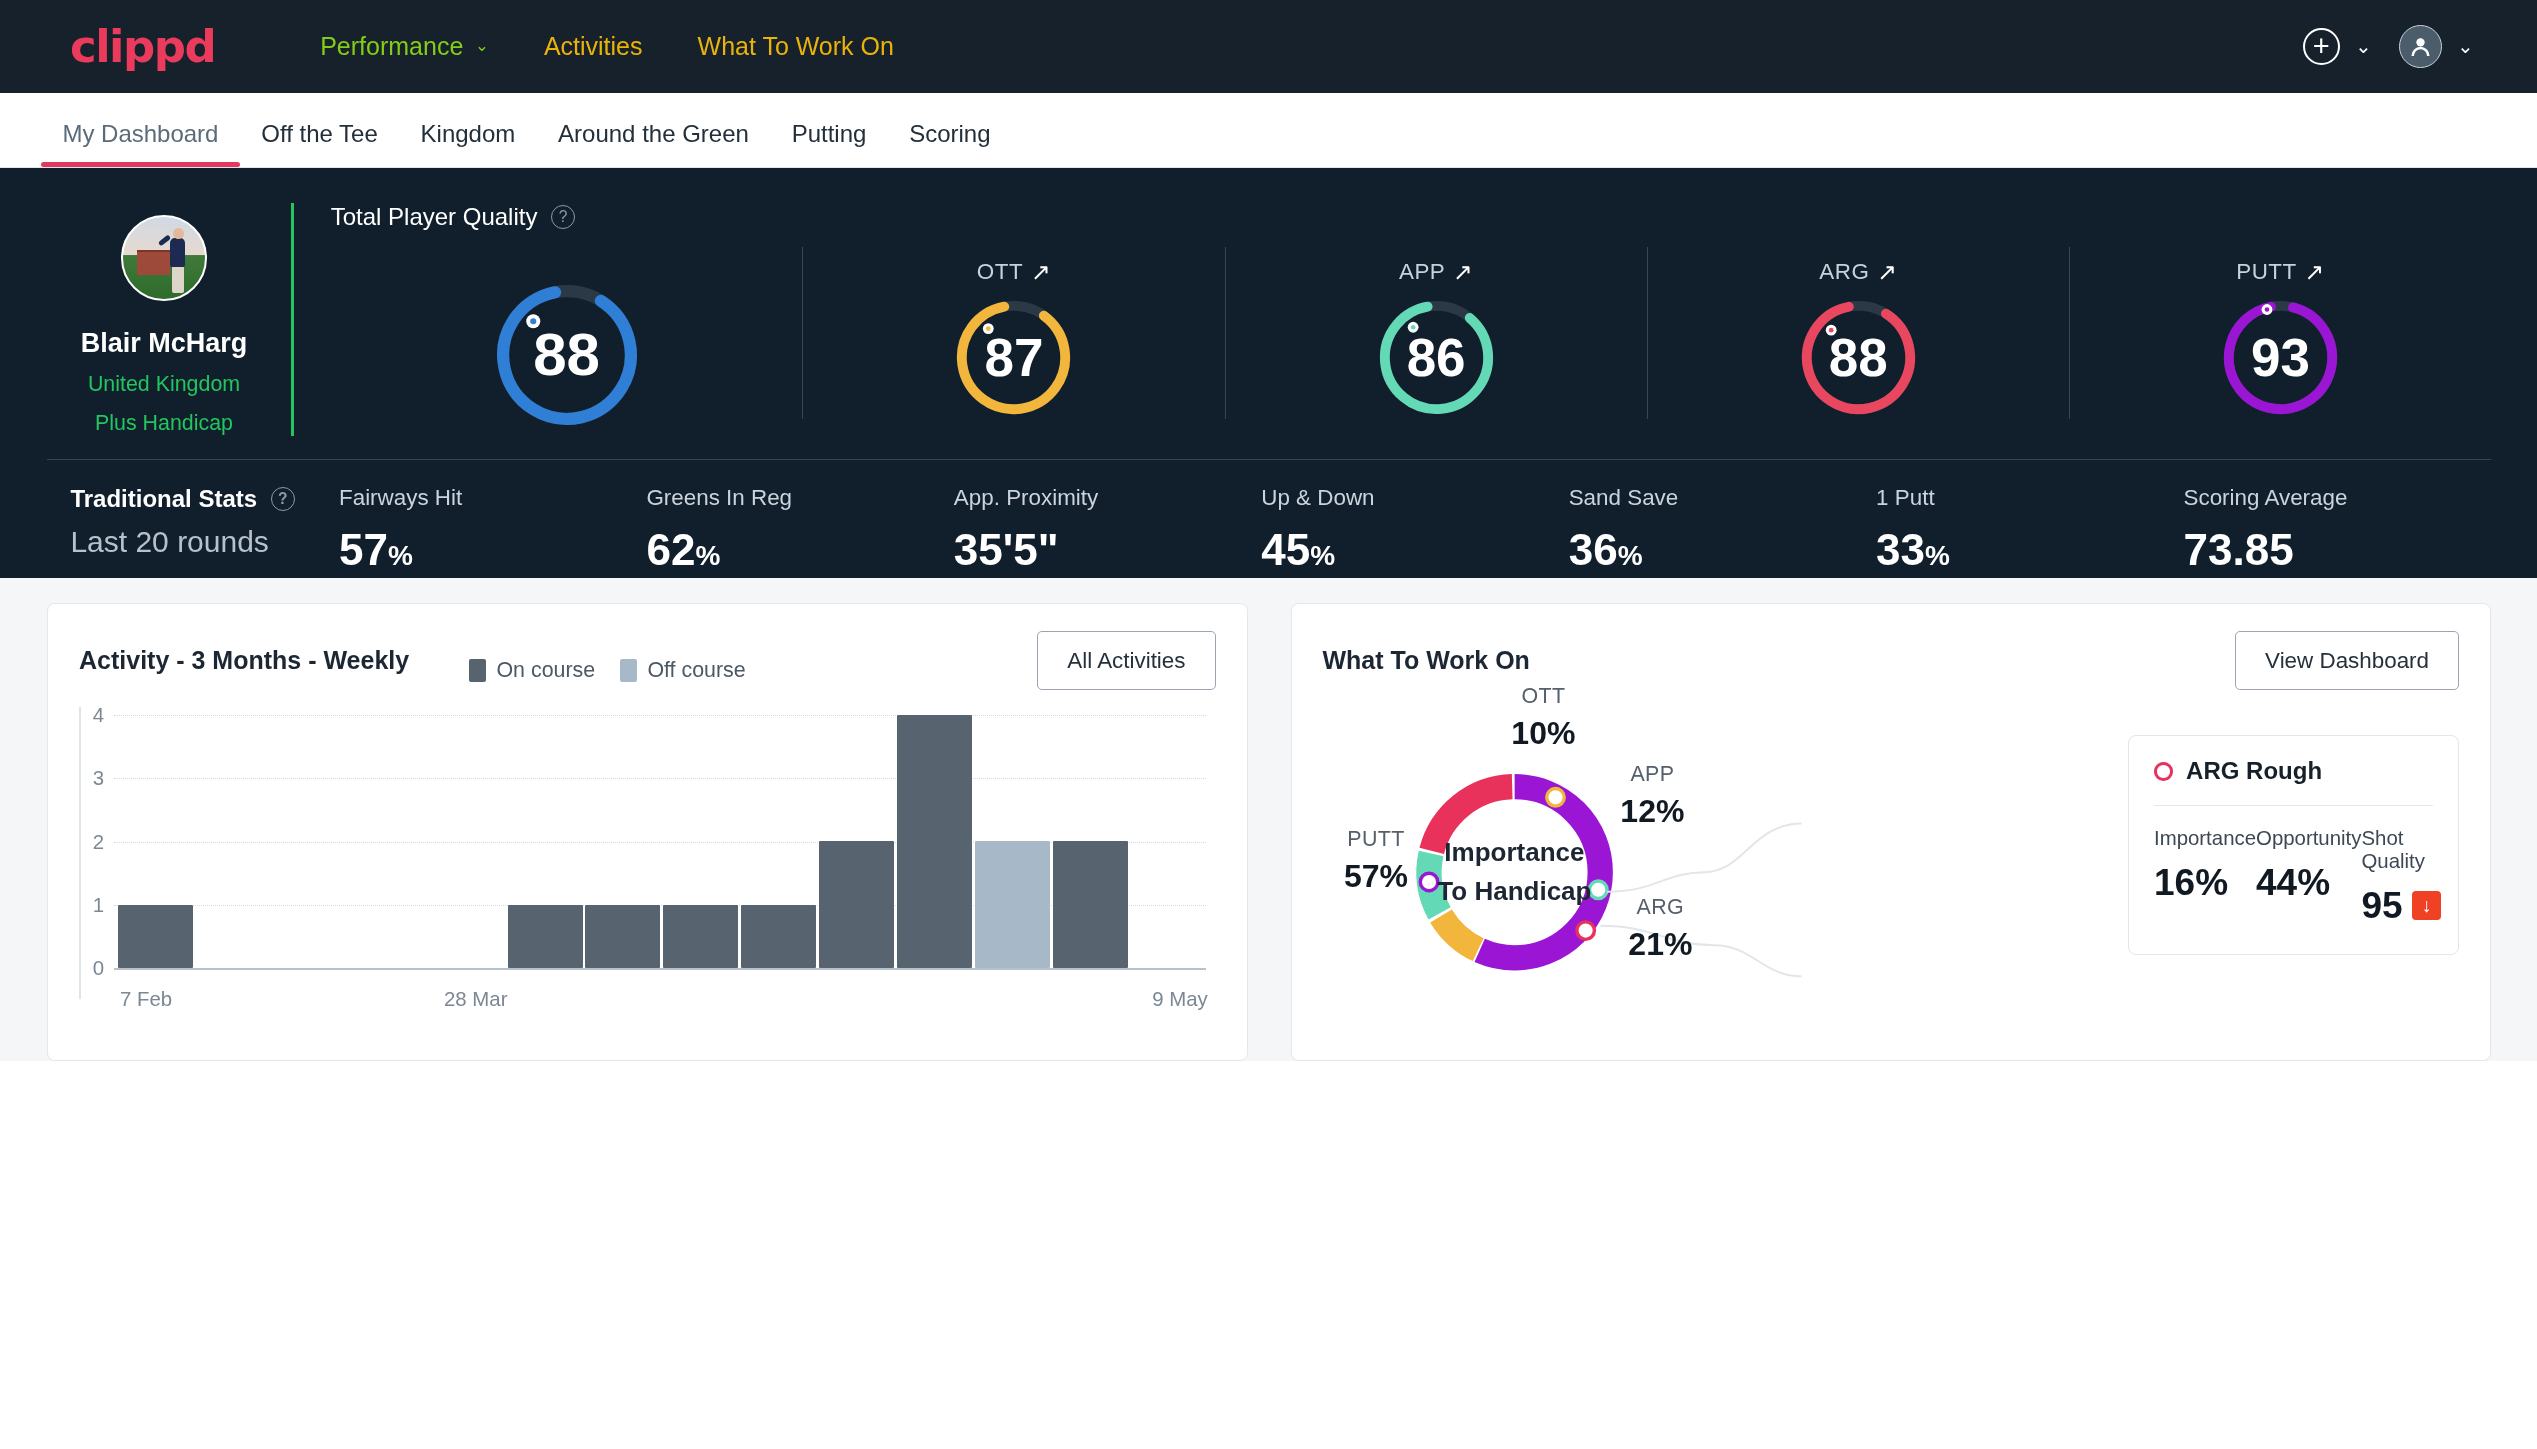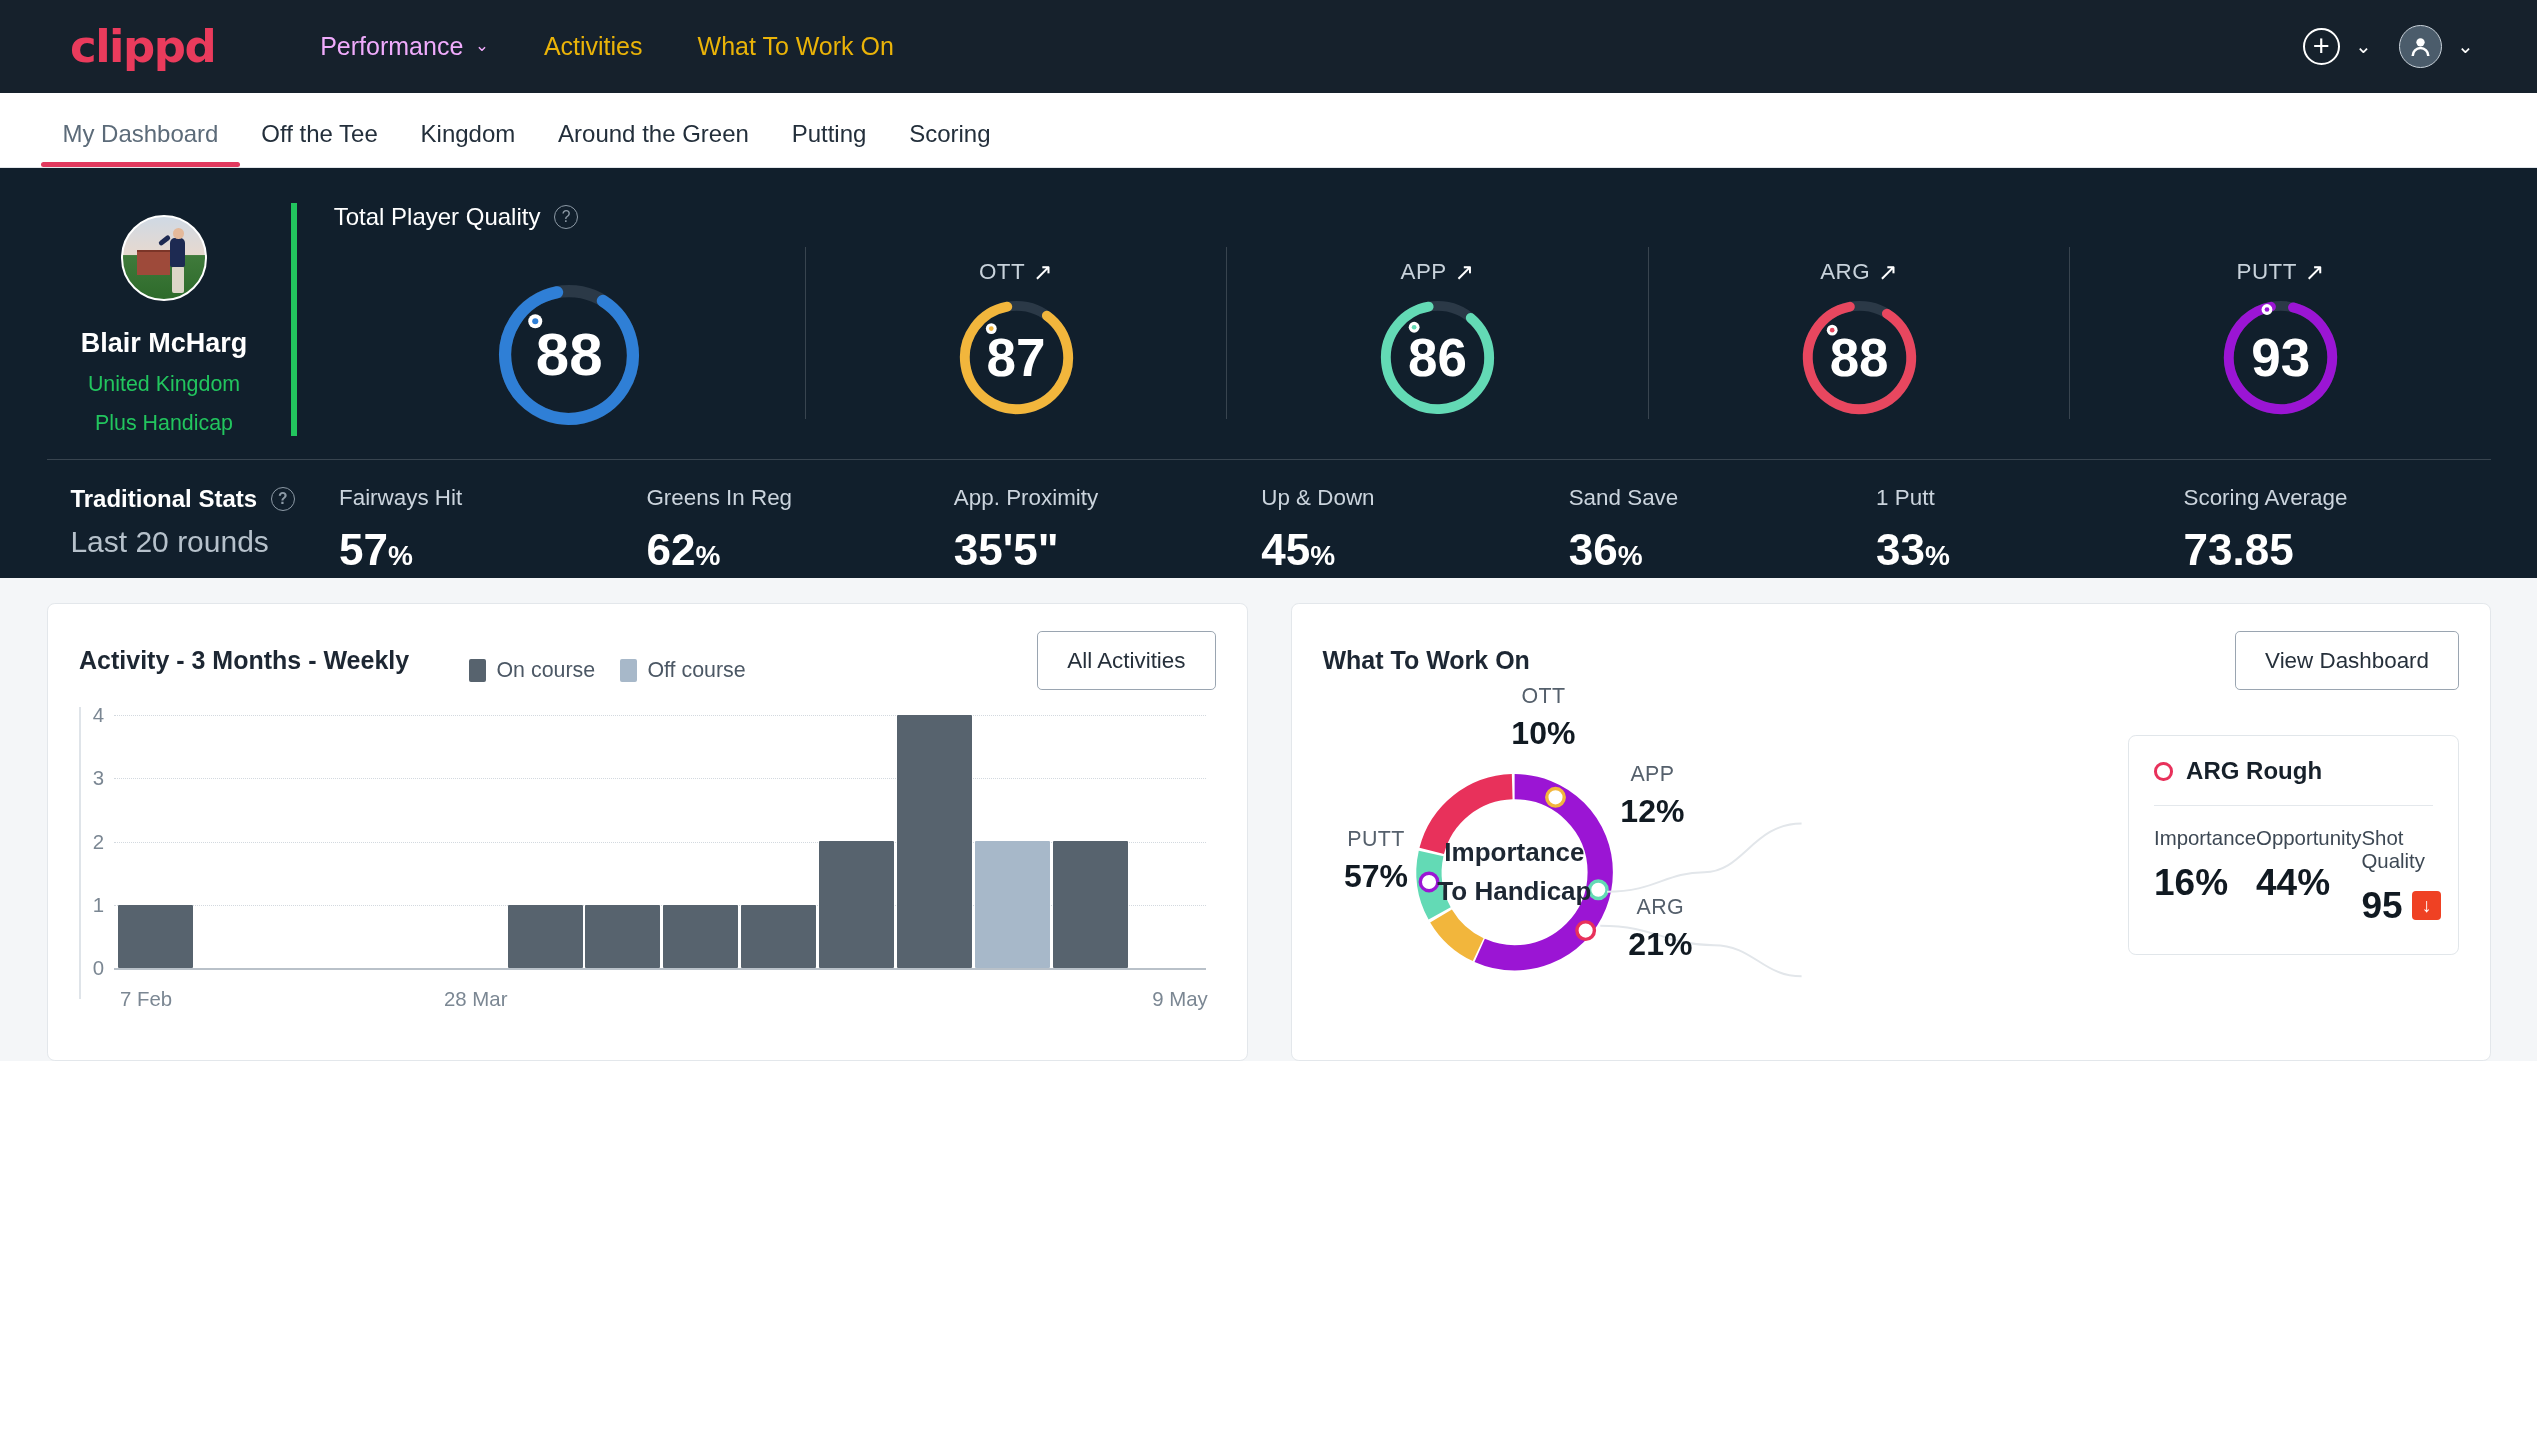--- a/index.html
+++ b/index.html
@@ -20,21 +20,21 @@
   }
   .brand {
     font-size: 45px; font-weight: 700; color: #ea3b5c;
     letter-spacing: -1.5px; font-family: "DejaVu Sans", sans-serif;
   }
   .topnav-links { display: flex; align-items: center; margin-left: 105px; gap: 55px; }
   .topnav-link {
     font-size: 25px; color: #eab308; cursor: pointer;
     display: flex; align-items: center; gap: 11.7px; white-space: nowrap;
   }
-  .topnav-link.muted { color: #f0abfc; }
+  .topnav-link.muted { color: #84cc16; }
   .caret { font-size: 16.6px; line-height: 1; }
   .topnav-right { margin-left: auto; display: flex; align-items: center; gap: 9.7px; }
   .icon-circle {
     width: 37px; height: 37px; border-radius: 50%;
     border: 2.4px solid #ffffff; color: #fff;
     display: flex; align-items: center; justify-content: center;
     font-size: 29px; line-height: 1; cursor: pointer;
   }
   .avatar-circle {
     width: 43px; height: 43px; border-radius: 50%;
@@ -87,21 +87,21 @@
     position: absolute; left: 50px; top: 11.7px; width: 10.7px; height: 10.7px;
     border-radius: 50%; background: #e4b99a;
   }
   .photo-arm {
     position: absolute; left: 35px; top: 21.4px; width: 12.7px; height: 4.9px;
     background: #1d2a52; transform: rotate(-38deg); border-radius: 2.9px;
   }
   .player-name { font-size: 27px; font-weight: 700; color: #fff; margin-top: 27px; }
   .player-sub { font-size: 21.4px; color: #22c55e; margin-top: 13.6px; }
 
-  .rings-wrap { flex: 1; padding-left: 37px; border-left: 6px solid #22c55e; margin-left: 9.7px; }
+  .rings-wrap { flex: 1; padding-left: 37px; border-left: 3px solid #22c55e; margin-left: 9.7px; }
   .tpq-head { display: flex; align-items: center; gap: 13.6px; margin-bottom: 3.9px; }
   .tpq-title { font-size: 24px; color: #ffffff; }
   .help-dot {
     width: 24px; height: 24px; border-radius: 50%; border: 1.9px solid #8d9aa6;
     color: #8d9aa6; font-size: 15.6px; display: flex; align-items: center;
     justify-content: center; cursor: pointer;
   }
   .rings-row { display: flex; align-items: center; margin-top: 1.9px; }
   .ring-cell {
     flex: 1; display: flex; flex-direction: column; align-items: center;

